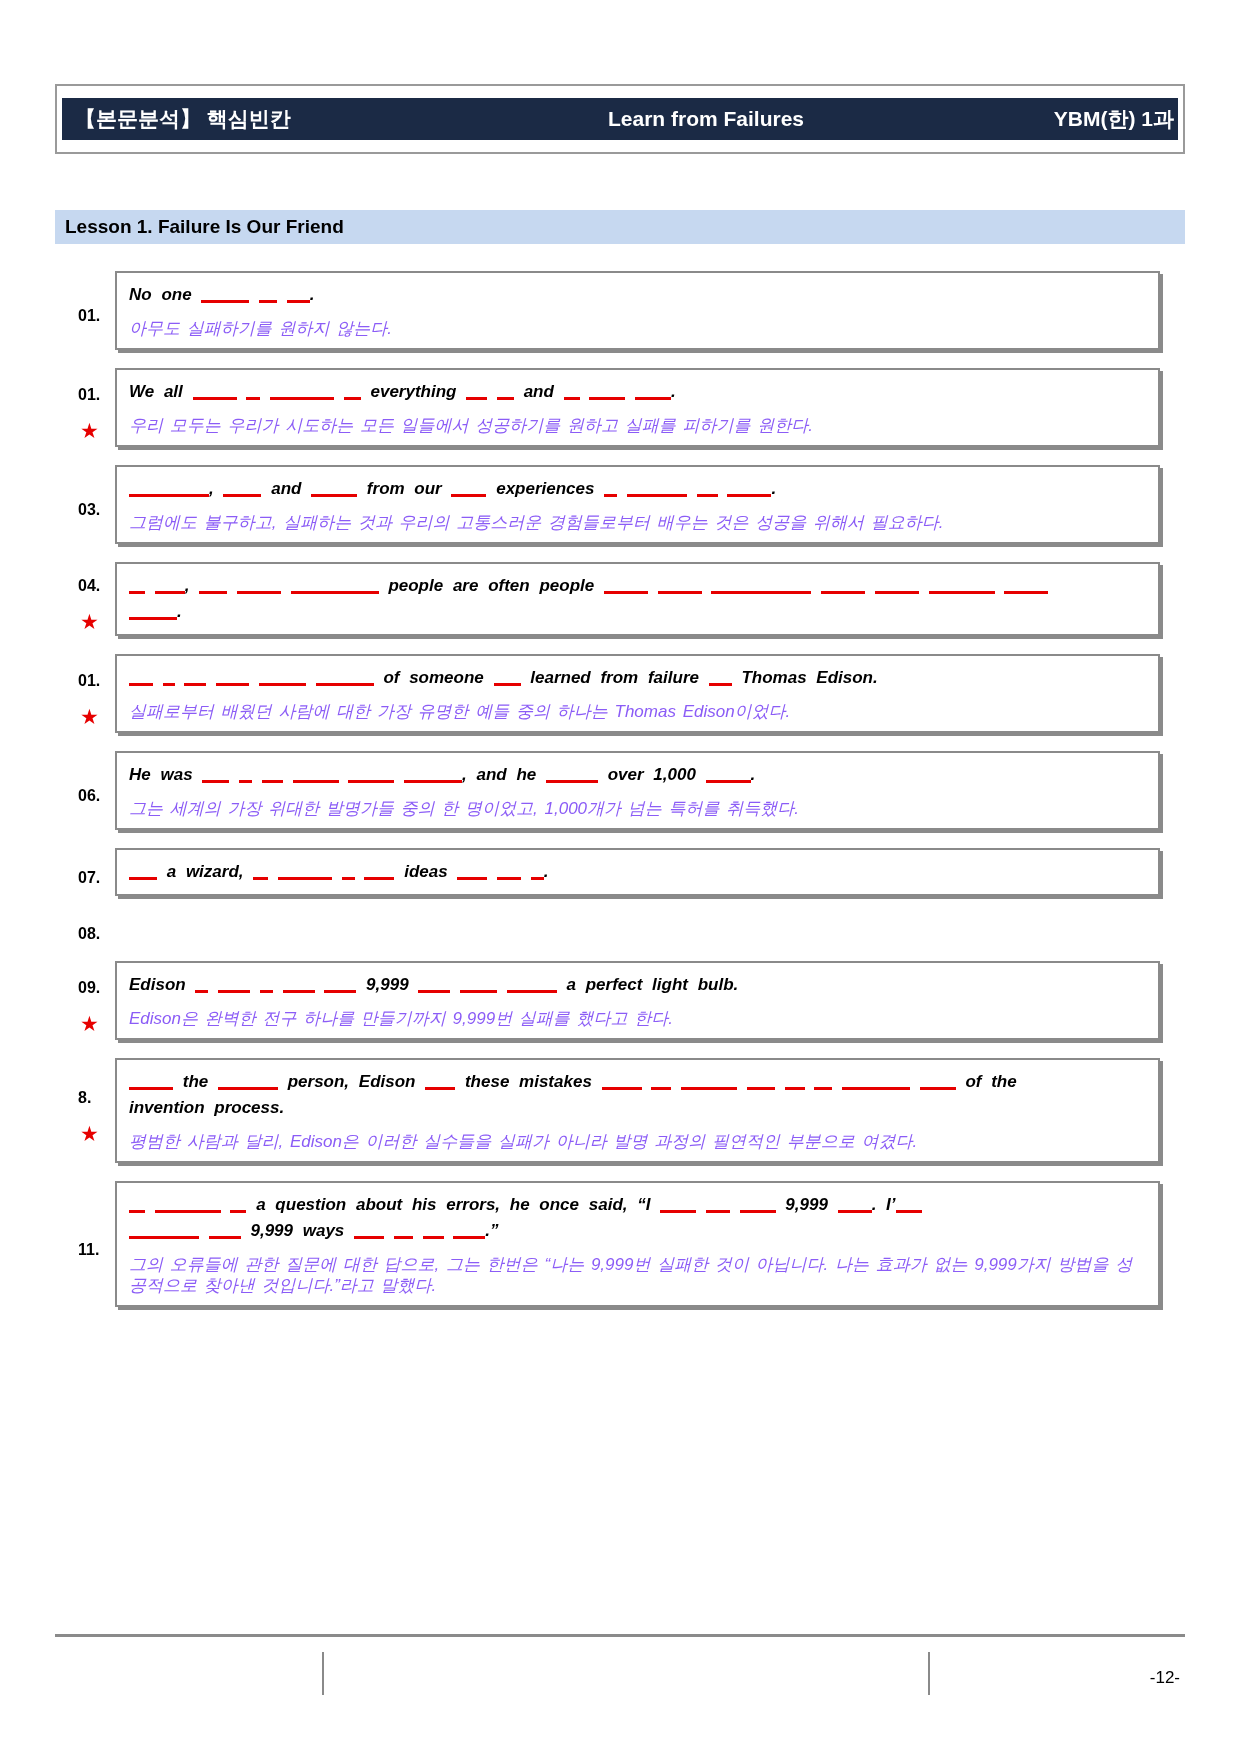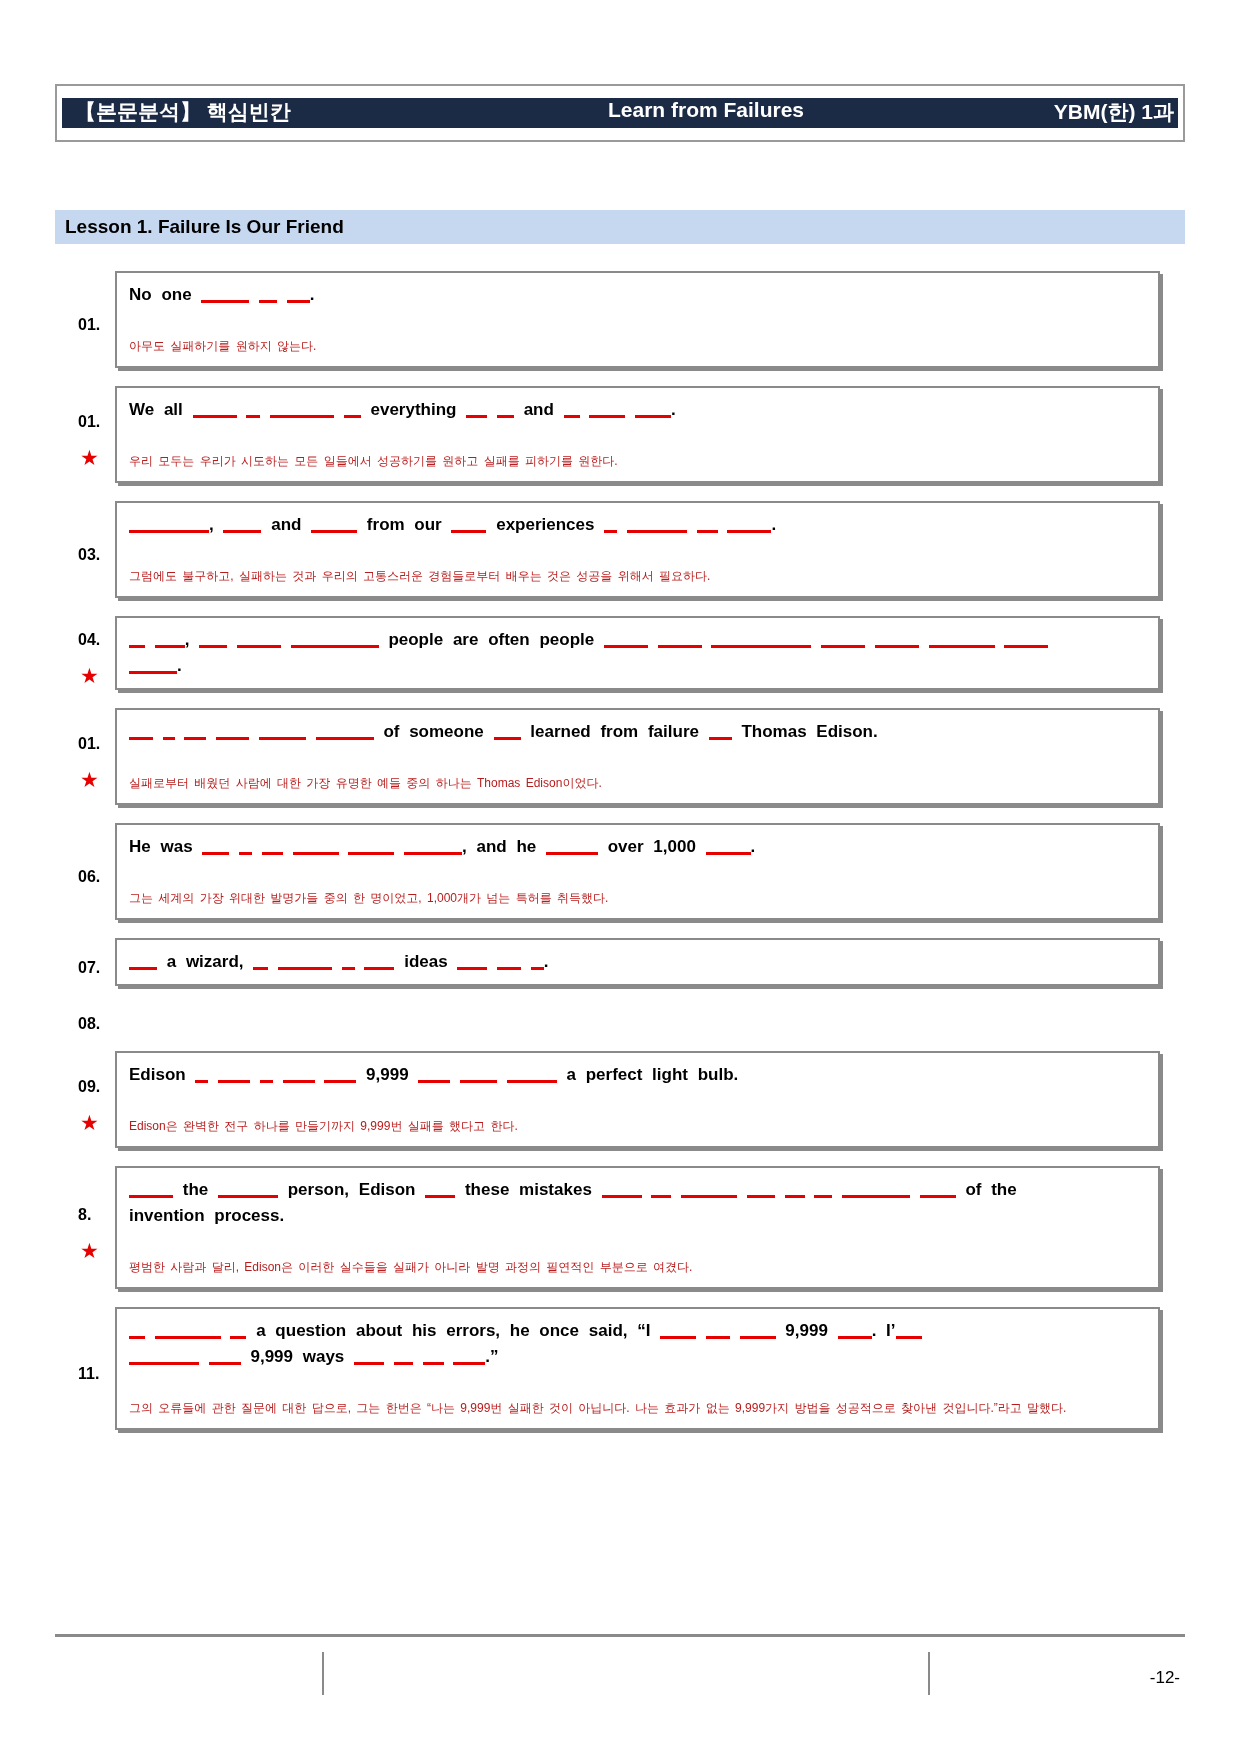--- a/index.html
+++ b/index.html
@@ -11,21 +11,21 @@
     font-family: "Liberation Sans", sans-serif;
     overflow: hidden;
   }
 
   
   .header-box {
     position: absolute; left: 55px; top: 84px; width: 1130px;
     border: 2px solid #9a9a9a; background: #fff;
     padding: 12px 5px;
   }
-  .header-bar { background: #1b2a45; height: 30px; display: flex; align-items: flex-start; gap: 42px; }
+  .header-bar { background: #1b2a45; height: 42px; display: flex; align-items: center; gap: 42px; }
   .hcell { display: flex; align-items: center; color: #ffffff; font-weight: bold; font-size: 21px; white-space: nowrap; }
   .hcell.left   { width: 372px; padding-left: 13px; }
   .hcell.center { width: 372px; justify-content: center; }
   .hcell.right  { flex: 1; justify-content: flex-end; padding-right: 4px; }
   .hdiv { width: 2px; background: #8a8a8a; }
 
   
   .lesson-bar {
     position: absolute; left: 55px; top: 210px; width: 1130px; height: 34px;
     background: #c6d8f0; display: flex; align-items: center;
@@ -37,24 +37,25 @@
   .item-row { display: flex; align-items: center; margin-bottom: 18px; }
   .num-col { width: 115px; flex: 0 0 115px; }
   .item-number { margin-left: 78px; padding-top: 11px; font-weight: bold; font-size: 16px; color: #000; }
   .item-star { margin-left: 80px; margin-top: 16px; color: #e60000; font-size: 21px; line-height: 21px; }
   .item-box {
     width: 1045px;
     border: 2px solid #8a8a8a;
     box-shadow: 3px 3px 0 #8a8a8a;
     background: #fff;
     padding: 9px 12px 9px 12px;
+    font-style: italic;
   }
   .eng { font-weight: bold; font-size: 17px; color: #000; line-height: 26px; word-spacing: 5px; }
   .blank { display: inline-block; height: 3px; background: #e60000; vertical-align: -3px; }
-  .kor { margin-top: 28px; font-size: 12px; color: #b91c1c; line-height: 21px; word-spacing: 2px; }
+  .kor { margin-top: 10px; font-size: 17px; color: #8b5cf6; line-height: 21px; word-spacing: 2px; }
 
   
   .footer-line { position: absolute; left: 55px; top: 1634px; width: 1130px; height: 3px; background: #8a8a8a; }
   .footer-tick { position: absolute; top: 1652px; width: 2px; height: 43px; background: #8a8a8a; }
   .footer-tick.t1 { left: 322px; }
   .footer-tick.t2 { left: 928px; }
   .page-number { position: absolute; right: 60px; top: 1668px; font-size: 17px; color: #000; }
 </style>
 </head>
 <body>

